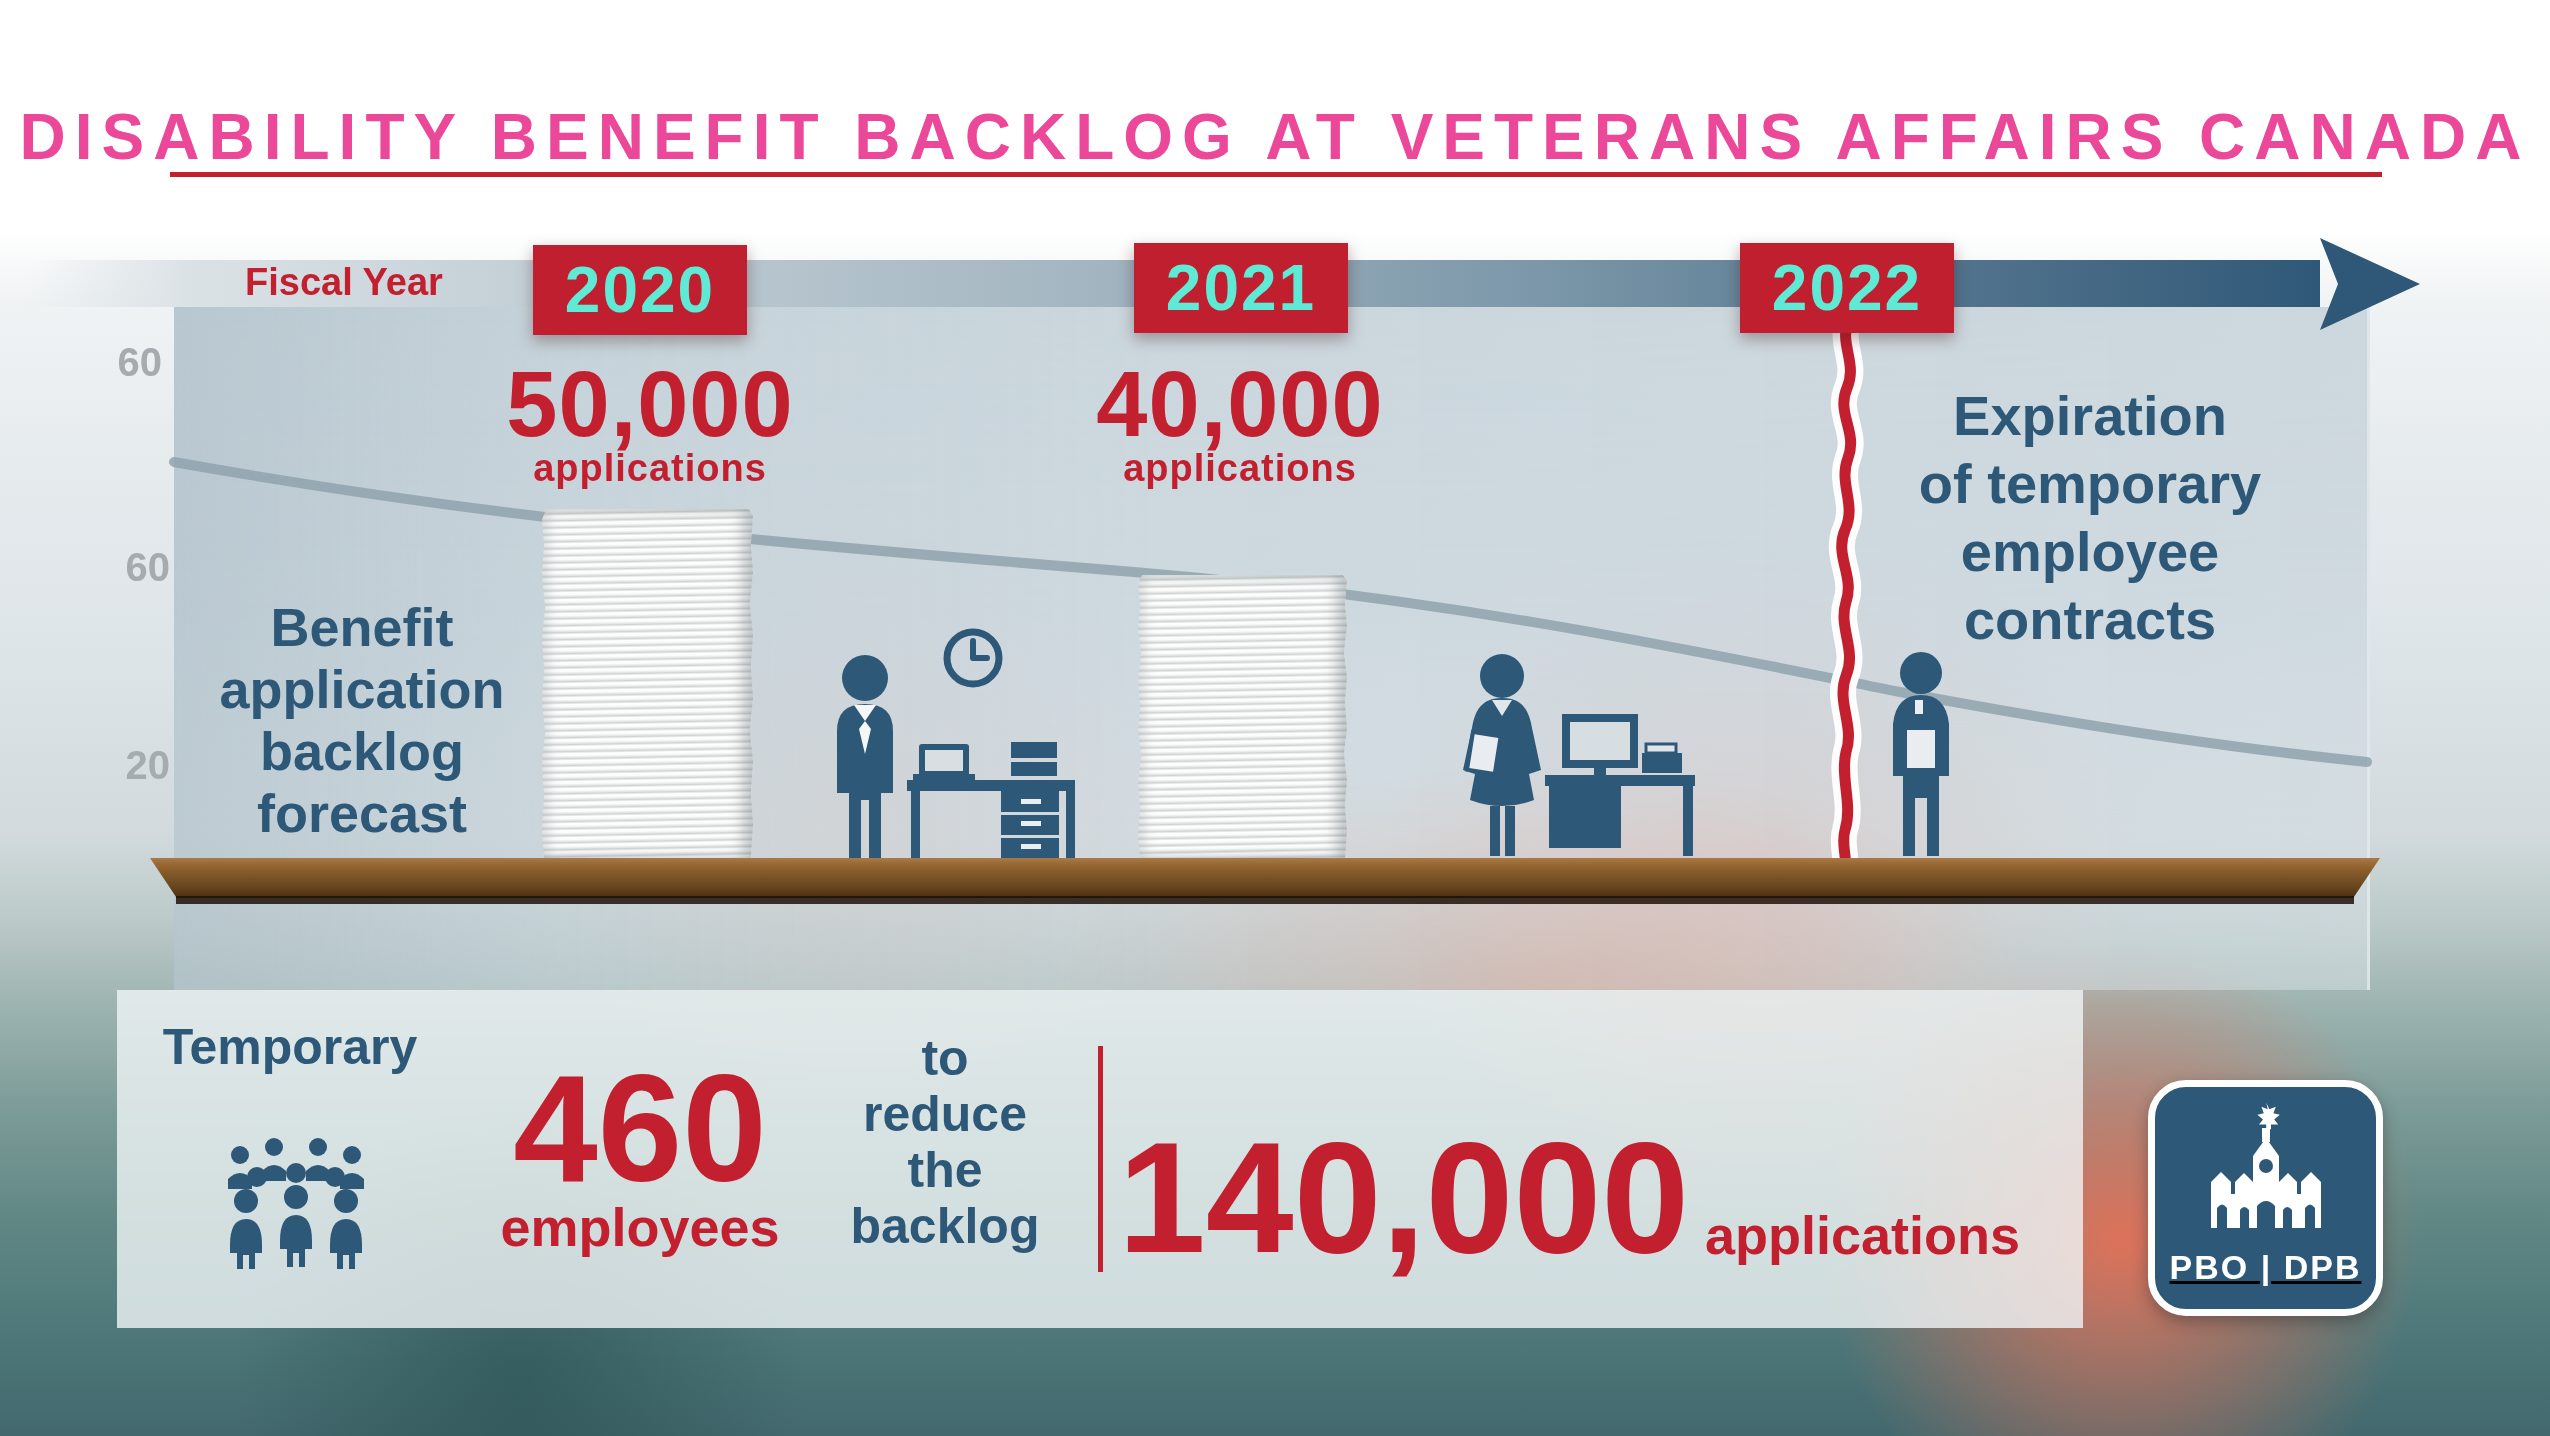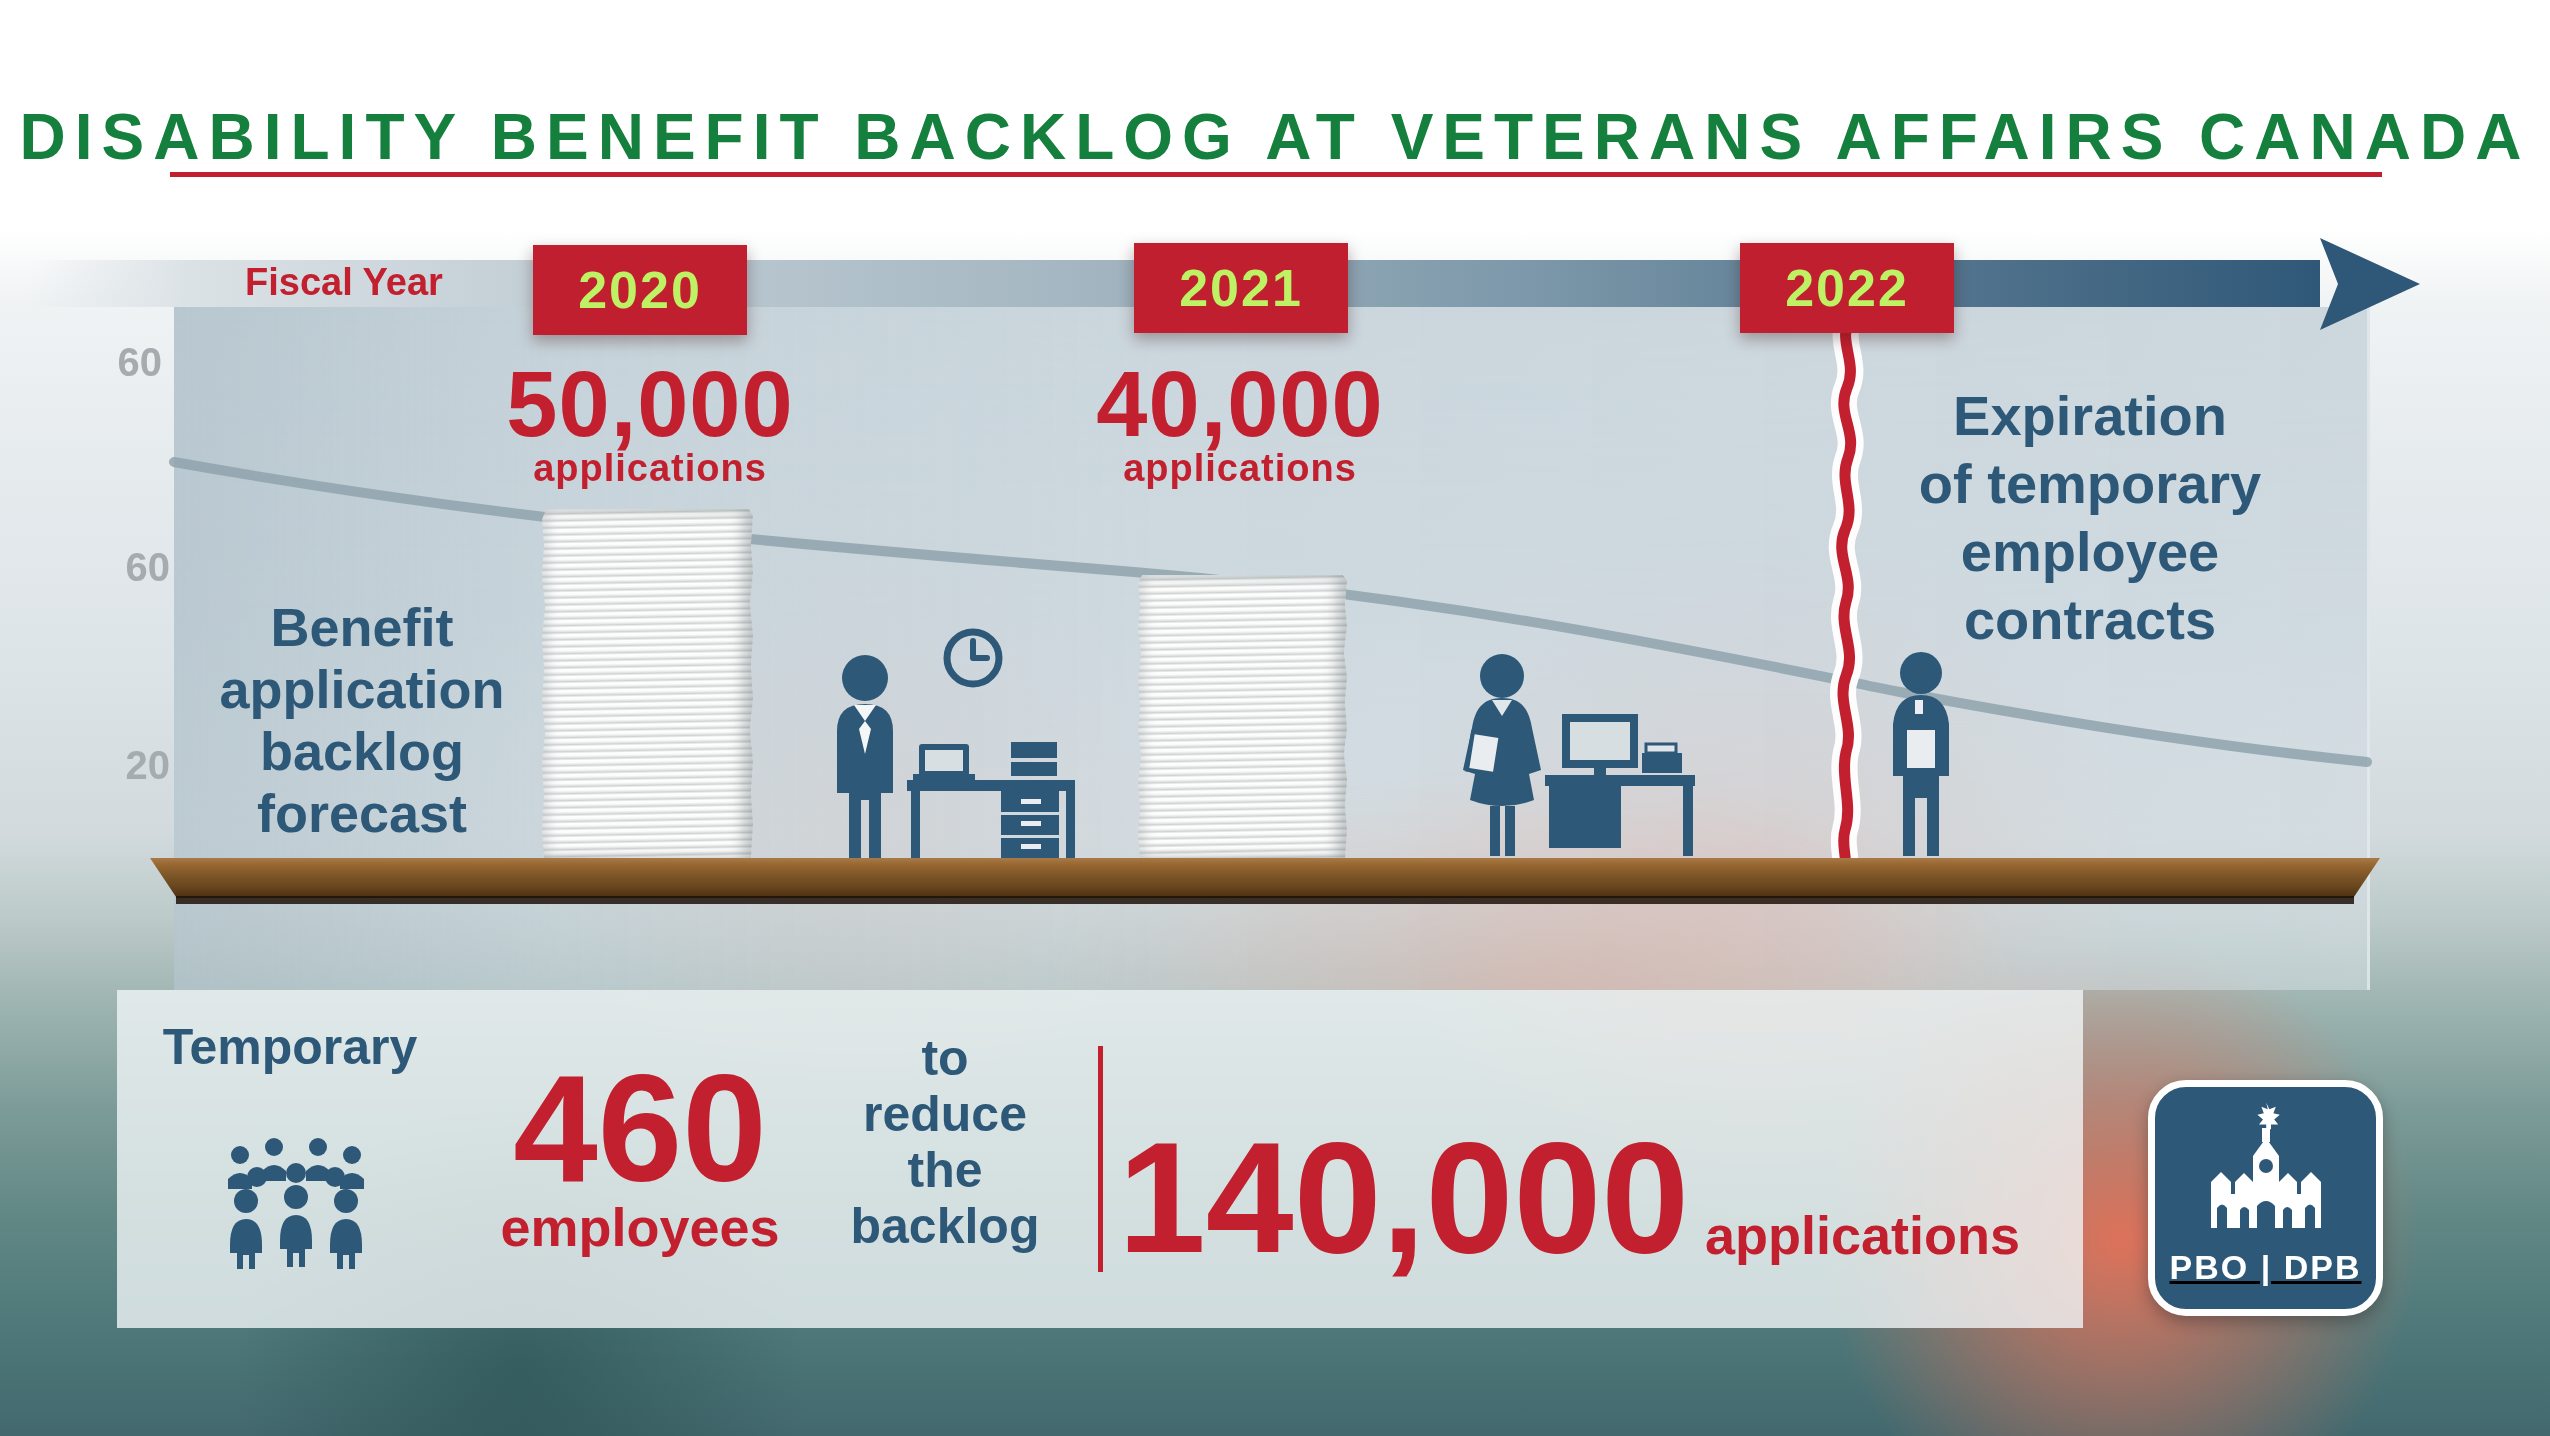--- a/index.html
+++ b/index.html
@@ -23,21 +23,21 @@
       linear-gradient(90deg, rgba(170,188,198,.55) 0%, rgba(190,205,213,.35) 18%, rgba(205,217,223,.25) 45%, rgba(210,220,226,.28) 100%),
       linear-gradient(180deg, rgba(200,212,219,.95) 0%, rgba(203,214,221,.85) 45%, rgba(214,223,228,.55) 80%, rgba(220,227,231,.35) 100%);}
   
   #arrow-shaft{left:28px;top:260px;width:2292px;height:47px;
     background:linear-gradient(90deg, rgba(255,255,255,0) 0%, #dbe2e6 7%, #c3cfd6 22%,
       #a5b7c2 45%, #7b97a9 66%, #53748d 84%, #2f5878 100%);}
   #arrow-head{left:2320px;top:238px;width:100px;height:92px;background:#2f5878;
     clip-path:polygon(0 0,100% 50%,0 100%,18% 50%);}
   .fiscal{color:#c2202f;font-size:38px;font-weight:700;}
   
-  .yearbox{width:214px;height:90px;background:#bf1f2e;color:#bef264;font-size:52px;font-weight:700;
+  .yearbox{width:214px;height:90px;background:#bf1f2e;color:#5eead4;font-size:64px;font-weight:700;
     display:flex;align-items:center;justify-content:center;letter-spacing:2px;
     box-shadow:0 6px 14px rgba(60,20,20,.35);}
   
   .tick{color:#a6abb0;font-size:40px;font-weight:600;width:80px;text-align:right;}
   
   .value-big{color:#c2202f;font-weight:700;font-size:92px;letter-spacing:1px;text-align:center;}
   .value-unit{color:#c2202f;font-weight:700;font-size:38px;text-align:center;letter-spacing:1px;}
   
   .bluelines{color:#2e5878;font-weight:700;text-align:center;}
   
@@ -66,21 +66,21 @@
   #logo-text{color:#ffffff;font-weight:700;font-size:34px;letter-spacing:2px;margin-bottom:22px;}
   svg{display:block;}
 </style>
 </head>
 <body>
 
 <div id="stage">
 
   <div id="bg" class="abs"></div>
 
-  <div class="abs" style="left:0;top:100px;width:2550px;text-align:center;color:#15803d;
+  <div class="abs" style="left:0;top:100px;width:2550px;text-align:center;color:#ec4899;
        font-size:64px;font-weight:700;letter-spacing:9px;">DISABILITY BENEFIT BACKLOG AT VETERANS AFFAIRS CANADA</div>
   <div class="abs" style="left:170px;top:172px;width:2212px;height:5px;background:#c2202f;"></div>
 
   <div id="panel" class="abs"></div>
 
   <div id="arrow-shaft" class="abs"></div>
   <div id="arrow-head" class="abs"></div>
   <div class="abs fiscal" style="left:245px;top:261px;">Fiscal Year</div>
 
   <svg class="abs" style="left:0;top:0;" width="2550" height="1436" viewBox="0 0 2550 1436">

